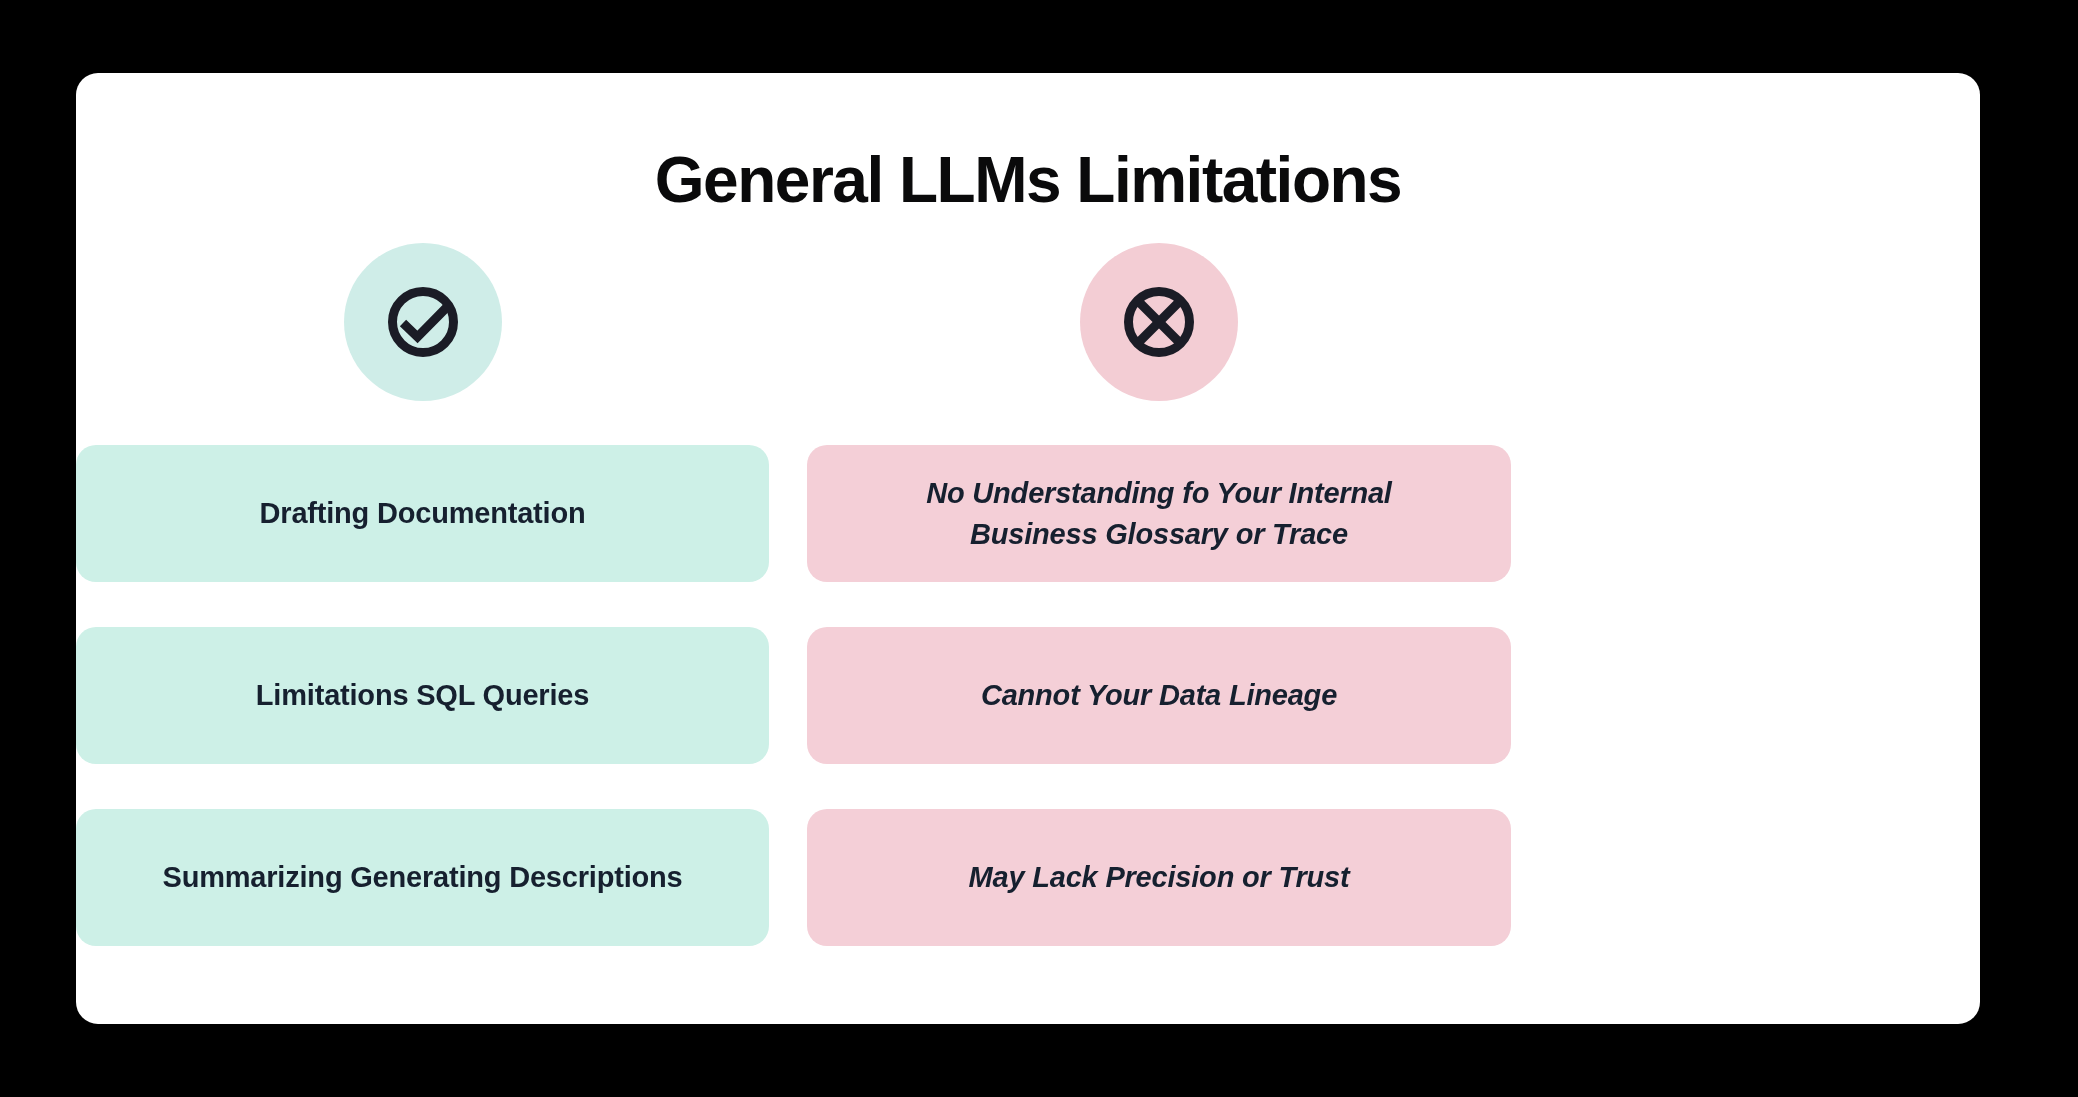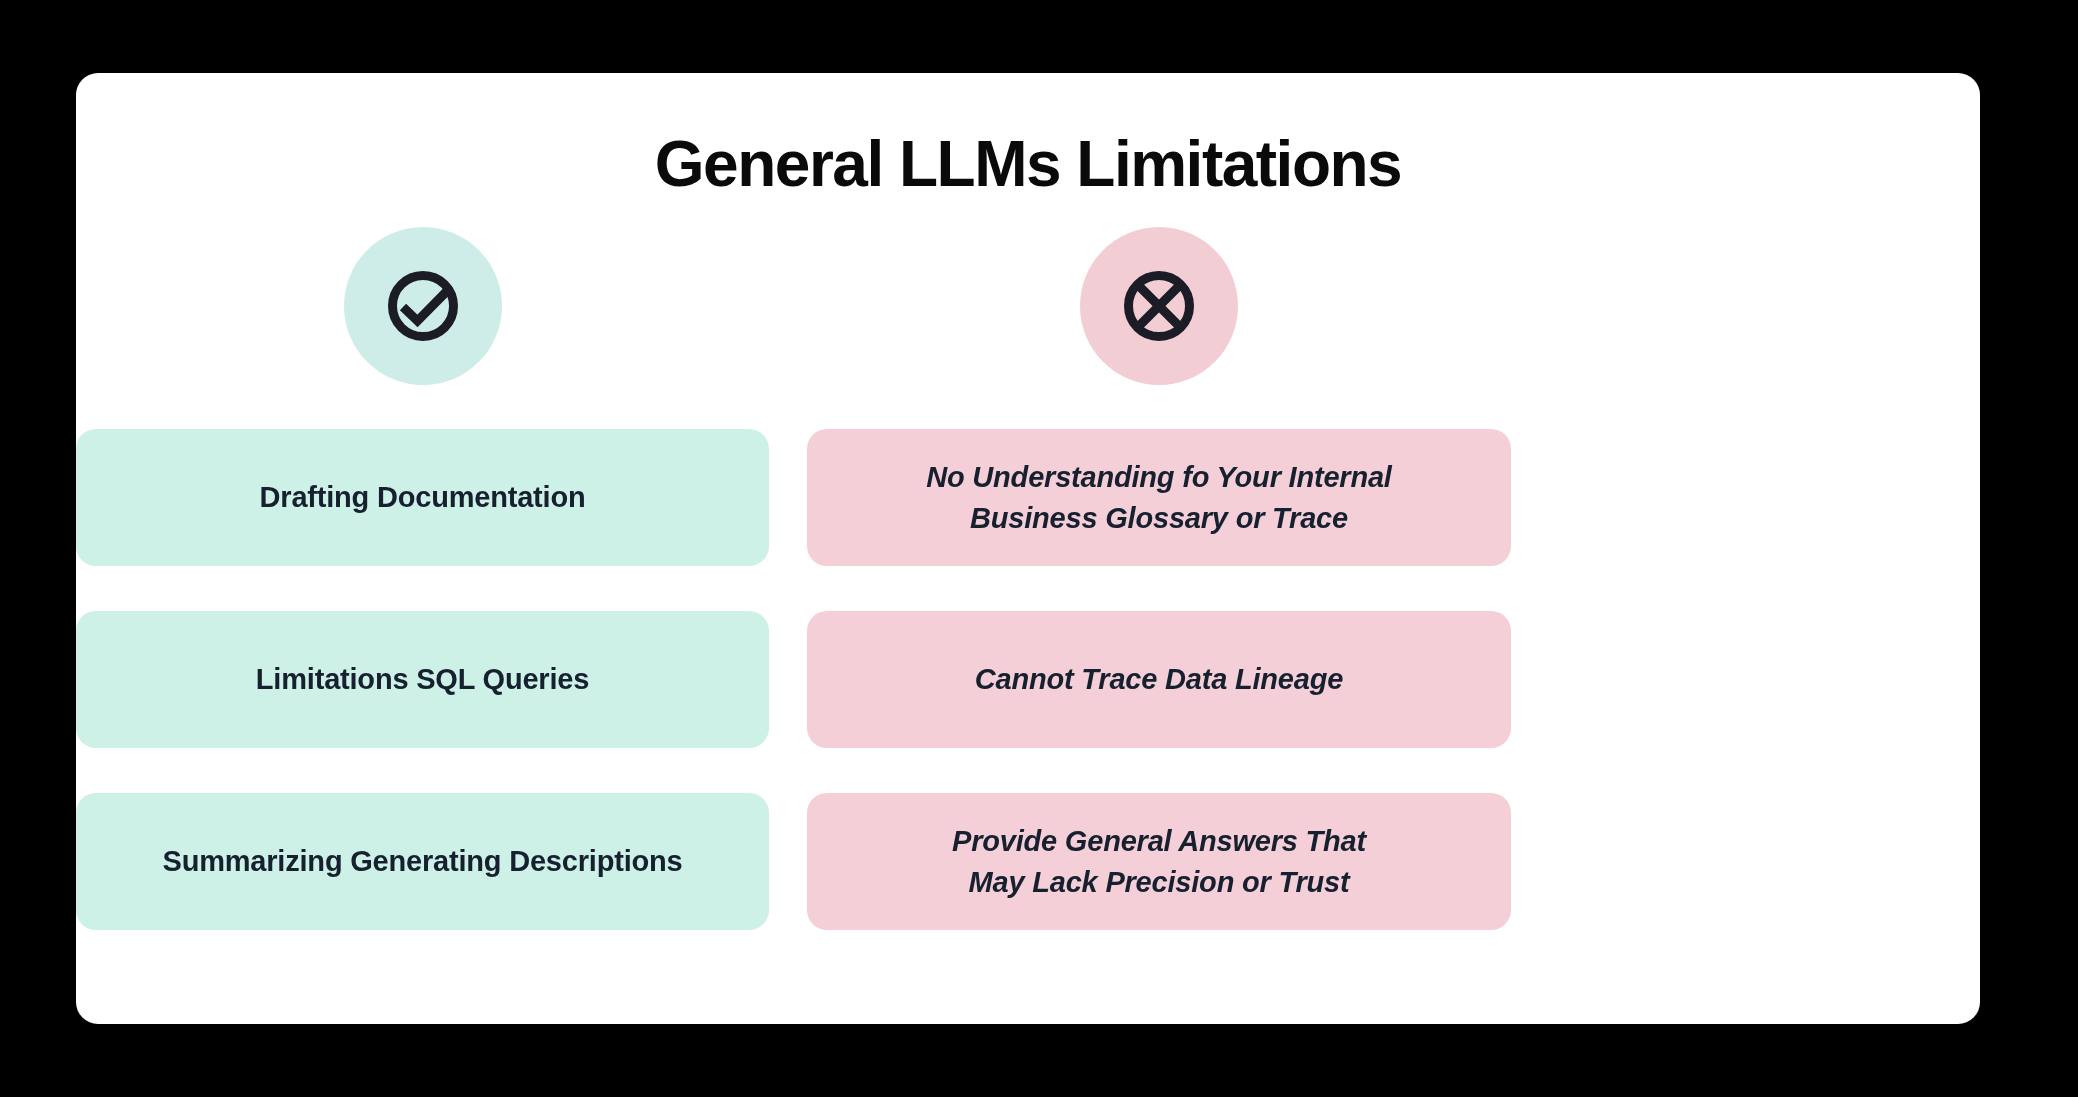--- a/index.html
+++ b/index.html
@@ -18,21 +18,21 @@
     position: absolute;
     left: 76px;
     top: 73px;
     width: 1904px;
     height: 951px;
     background: #FFFFFF;
     border-radius: 22px;
   }
   .title {
     margin: 0;
-    padding-top: 54px;
+    padding-top: 70px;
     text-align: center;
     font-size: 64px;
     font-weight: 700;
     letter-spacing: -1.5px;
     color: #0A0A0B;
   }
   .grid {
     display: flex;
     justify-content: flex-start;
     gap: 38px;
@@ -117,23 +117,22 @@
           <line x1="15.5" y1="15.5" x2="54.5" y2="54.5" stroke="#1B1C26" stroke-width="9"></line>
           <line x1="54.5" y1="15.5" x2="15.5" y2="54.5" stroke="#1B1C26" stroke-width="9"></line>
         </svg>
       </div>
       <div class="pills">
         <div class="pill pill-pink">
           <div>No Understanding fo Your Internal</div>
           <div>Business Glossary or Trace</div>
         </div>
         <div class="pill pill-pink">
-          <div>Cannot Trace Data Lineage</div>
+          <div>Cannot Your Data Lineage</div>
         </div>
         <div class="pill pill-pink">
-          <div>Provide General Answers That</div>
           <div>May Lack Precision or Trust</div>
         </div>
       </div>
     </div>
 
   </div>
 </div>
 
 </body></html>

